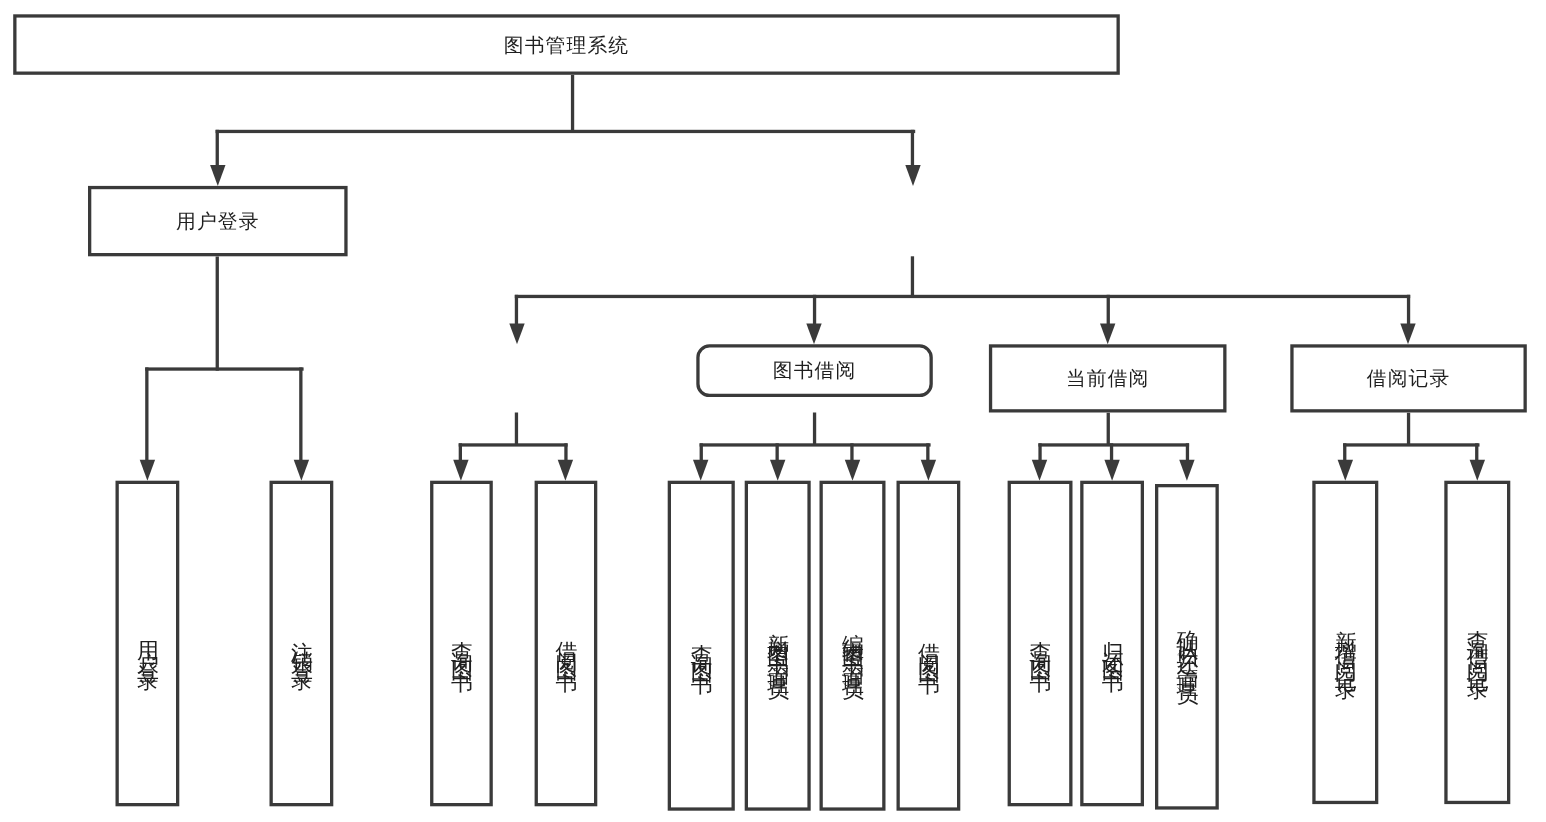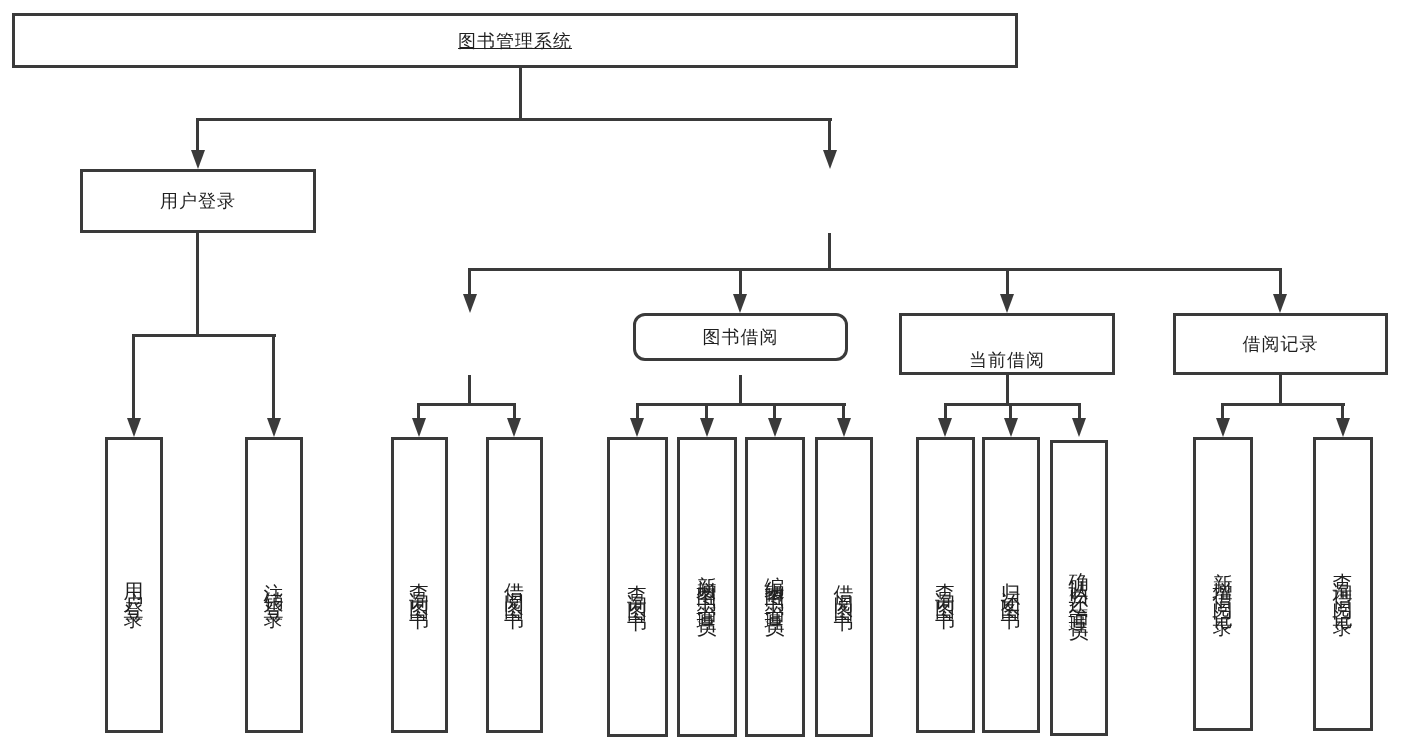--- a/index.html
+++ b/index.html
@@ -112,32 +112,32 @@
   <div class="line" style="left:1078px;top:403px;width:3px;height:17px;"></div>
   <div class="arrow" style="left:1072px;top:418px;"></div>
 
   <div class="line" style="left:1279px;top:375px;width:3px;height:30px;"></div>
   <div class="line" style="left:1221px;top:403px;width:124px;height:3px;"></div>
   <div class="line" style="left:1221px;top:403px;width:3px;height:17px;"></div>
   <div class="arrow" style="left:1216px;top:418px;"></div>
   <div class="line" style="left:1341px;top:403px;width:3px;height:17px;"></div>
   <div class="arrow" style="left:1336px;top:418px;"></div>
 
-  <div class="node" style="left:12px;top:13px;width:1006px;height:55px;text-decoration:underline;">
+  <div class="node" style="left:12px;top:13px;width:1006px;height:55px;">
     <span class="hlabel">图书管理系统</span>
   </div>
 
   <div class="node" style="left:80px;top:169px;width:236px;height:64px;">
     <span class="hlabel">用户登录</span>
   </div>
 
   <div class="node" style="left:633px;top:313px;width:215px;height:48px;border-radius:12px;">
     <span class="hlabel">图书借阅</span>
   </div>
-  <div class="node" style="left:899px;top:313px;width:216px;height:62px;align-items:flex-end;">
+  <div class="node" style="left:899px;top:313px;width:216px;height:62px;">
     <span class="hlabel">当前借阅</span>
   </div>
   <div class="node" style="left:1173px;top:313px;width:215px;height:62px;">
     <span class="hlabel">借阅记录</span>
   </div>
 
   <div class="node leaf" style="left:105px;top:437px;width:58px;height:296px;">
     <span class="vtext">用户登录</span>
   </div>
   <div class="node leaf" style="left:245px;top:437px;width:58px;height:296px;">

